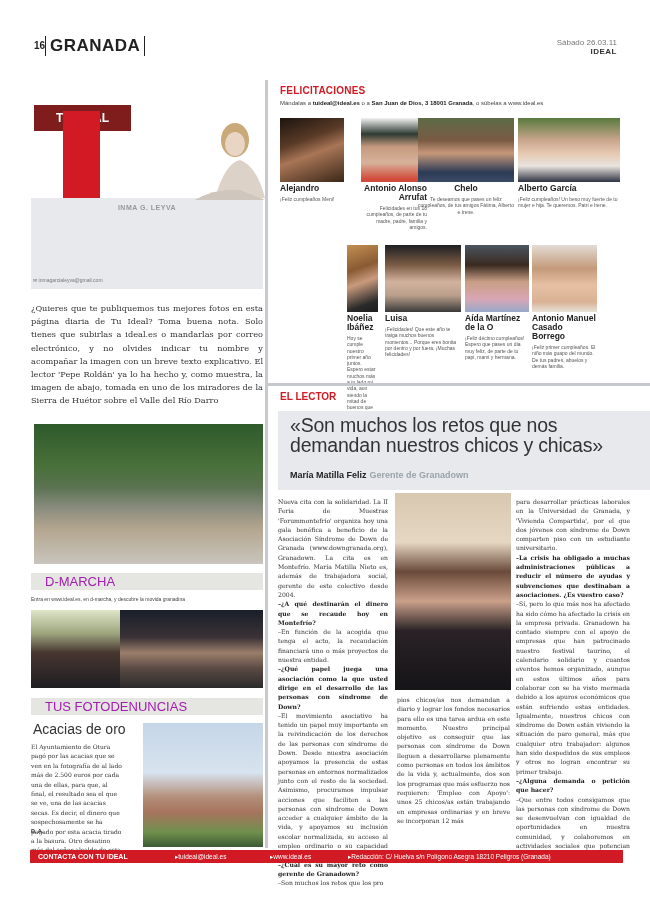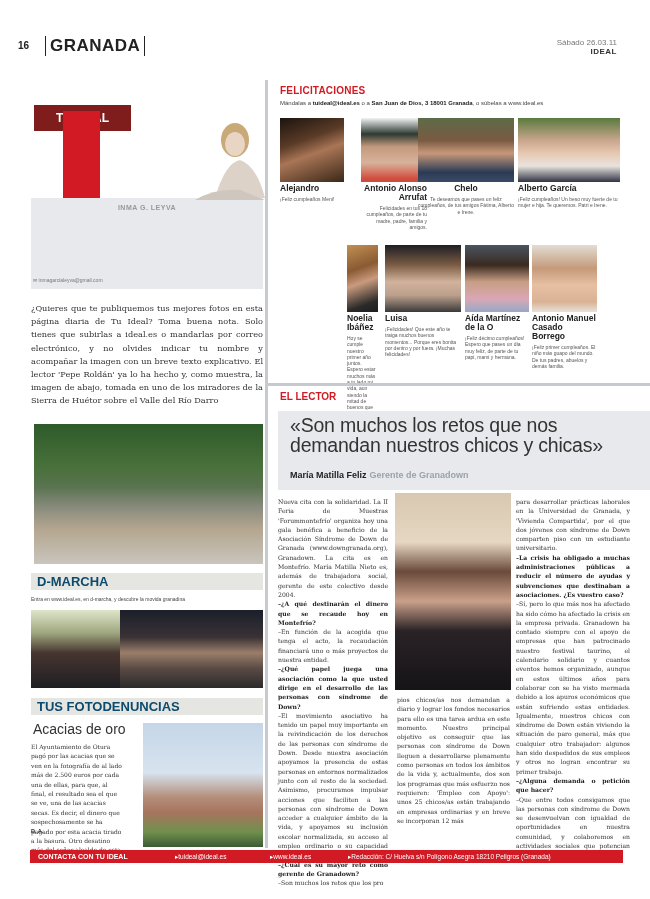--- a/index.html
+++ b/index.html
@@ -1,40 +1,40 @@
 <!DOCTYPE html>
 <html><head>
 <meta charset="utf-8">
 <style>
   * { box-sizing: border-box; margin: 0; padding: 0; }
   html, body { width: 650px; height: 899px; background: #ffffff; overflow: hidden; }
   body { position: relative; font-family: "Liberation Sans", sans-serif; color: #222; }
   .abs { position: absolute; }
 
   
-  .page-num { left: 18px; top: 40px; font-size: 10px; font-weight: bold; color: #222; }
+  .page-num { left: 34px; top: 40px; font-size: 10px; font-weight: bold; color: #222; }
   .section-name { left: 45px; top: 36px; font-size: 17px; font-weight: bold; letter-spacing: 0.5px; padding: 0 4px; border-left: 1px solid #222; border-right: 1px solid #222; line-height: 20px; color: #222; }
   .date { right: 33px; top: 38px; font-size: 8px; color: #777; text-align: right; }
   .paper-name { right: 33px; top: 47px; font-size: 8px; font-weight: bold; color: #333; letter-spacing: 0.5px; }
 
   
   .t-top { left: 34px; top: 85px; width: 97px; height: 26px; background: #7f1d1d; color: #fff; font-weight: bold; font-size: 12px; text-align: center; line-height: 26px; margin-top: 20px; }
   .t-stem { left: 63px; top: 111px; width: 37px; height: 88px; background: #d11a23; }
   .participa-box { left: 31px; top: 198px; width: 232px; height: 91px; background: #e7e9ec; }
   .woman-photo { left: 195px; top: 118px; width: 70px; height: 82px; }
   .byline { left: 0; width: 232px; top: 6px; text-align: center; font-size: 7px; font-weight: bold; color: #999; letter-spacing: 0.5px; }
   .participa-title { left: 0; width: 232px; top: 18px; text-align: center; font-size: 28px; line-height: 30px; color: #333; font-weight: normal; letter-spacing: 0.5px; }
   .email-line { left: 33px; top: 277px; font-size: 5px; color: #777; }
   .intro-text { left: 31px; top: 302px; width: 232px; font-family: "DejaVu Serif", serif; font-size: 8.2px; line-height: 13.2px; color: #333; text-align: justify; }
 
   .landscape { left: 34px; top: 424px; width: 229px; height: 140px; background: linear-gradient(180deg,#2e5a2a 0%,#48703a 30%,#5a7350 45%,#8a8c7e 60%,#b4a68f 75%,#c9c5bd 100%); }
 
   .sect-bar { background: #e5e5e1; height: 17px; }
   .dmarcha-bar { left: 31px; top: 573px; width: 232px; }
-  .sect-label { font-weight: bold; font-size: 13px; color: #0c4a6e; padding-left: 6px; line-height: 17px; }
+  .sect-label { font-weight: normal; font-size: 13px; color: #a21caf; padding-left: 14px; line-height: 17px; }
   .dmarcha-sub { left: 31px; top: 596px; font-size: 5px; color: #444; }
   .party1 { left: 31px; top: 610px; width: 89px; height: 78px; background: linear-gradient(180deg,#dfe6c9 0%,#9da57e 30%,#473530 55%,#1e1e22 100%); }
   .party2 { left: 120px; top: 610px; width: 143px; height: 78px; background: linear-gradient(180deg,#1a1f2a 0%,#3a3236 35%,#9a7e6a 55%,#5a4a44 75%,#2b2b2b 100%); }
 
   .foto-bar { left: 31px; top: 698px; width: 232px; }
   .acacias-title { left: 33px; top: 721px; font-size: 14px; color: #333; }
   .acacias-text { left: 31px; top: 742px; width: 92px; font-family: "DejaVu Serif", serif; font-size: 6px; line-height: 9.4px; color: #333; }
   .acacias-sign { left: 31px; top: 828px; font-size: 5.5px; font-weight: bold; color: #333; }
   .building-photo { left: 143px; top: 723px; width: 120px; height: 124px; background: linear-gradient(180deg,#c5d6e8 0%,#d7e3ee 40%,#b38e79 60%,#a7745e 72%,#70904d 88%,#3c5a35 100%); }
 

